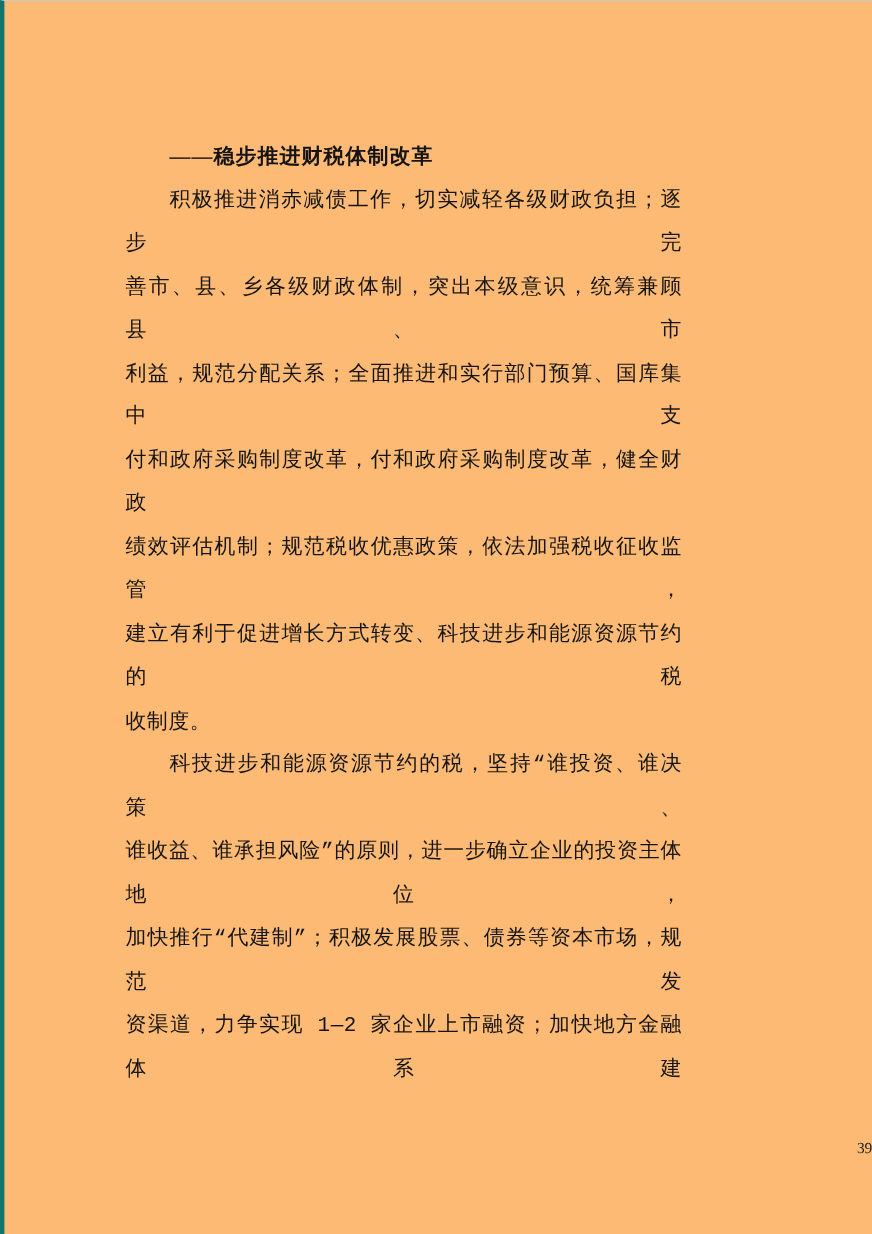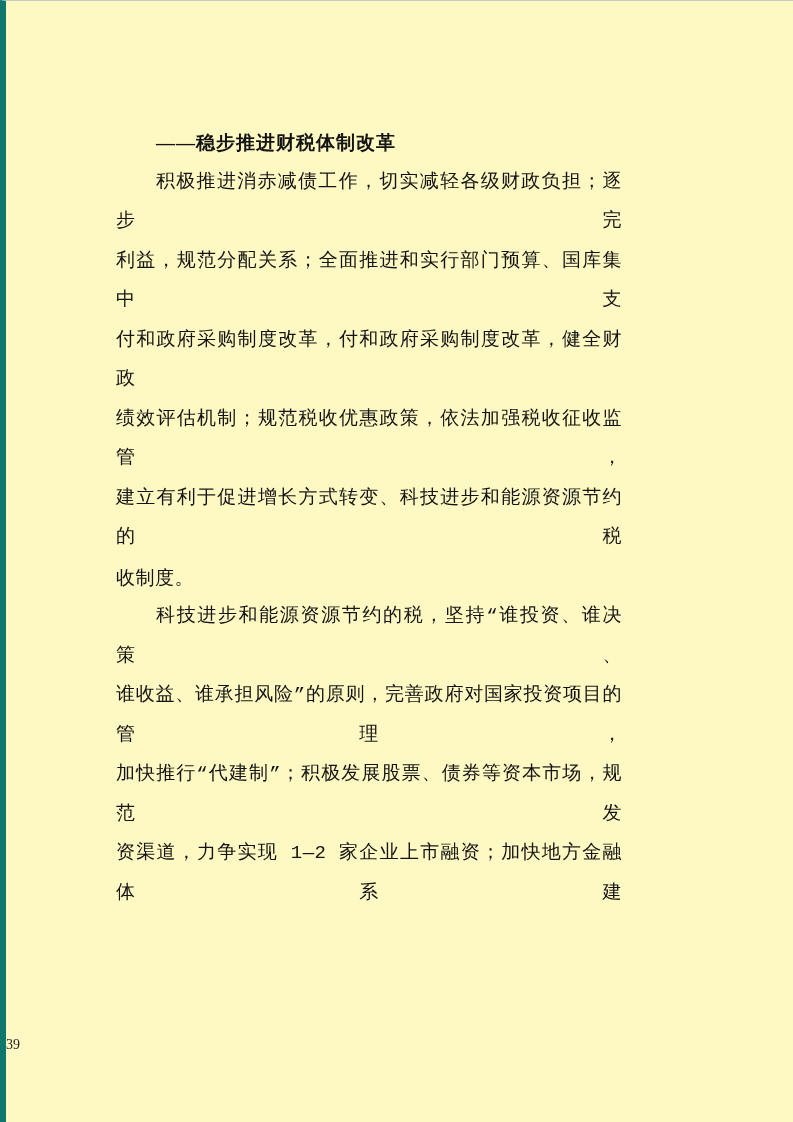--- a/index.html
+++ b/index.html
@@ -4,24 +4,24 @@
 <style>
   html, body {
     margin: 0;
     padding: 0;
     background: #ffffff;
   }
   .page {
     position: relative;
     width: 793px;
     height: 1122px;
-    background: #fef9c3;
+    background: #fdba74;
     box-sizing: border-box;
     border-top: 1px solid #c9c9c9;
-    border-left: 6px solid #0f766e;
+    border-left: 4px solid #0f766e;
     overflow: hidden;
     font-family: "Liberation Serif", "DejaVu Serif", serif;
     color: #141414;
   }
   .content {
     position: absolute;
     left: 110px;
     top: 122px;
     width: 506px;
     font-size: 19px;
@@ -45,38 +45,39 @@
   }
   .line.heading {
     font-weight: bold;
     letter-spacing: 1px;
   }
   .page-number {
     position: absolute;
     top: 1034px;
     left: 0;
     width: 100%;
-    text-align: left;
+    text-align: right;
     font-size: 14px;
     line-height: 20px;
     color: #222222;
     font-family: "Liberation Serif", "DejaVu Serif", serif;
   }
 </style>
 </head>
 <body>
 
 <div class="page">
   <div class="content">
       <div class="line heading indent">——稳步推进财税体制改革</div>
       <div class="line indent stretch">积极推进消赤减债工作，切实减轻各级财政负担；逐步完</div>
+      <div class="line stretch">善市、县、乡各级财政体制，突出本级意识，统筹兼顾县、市</div>
       <div class="line stretch">利益，规范分配关系；全面推进和实行部门预算、国库集中支</div>
       <div class="line stretch">付和政府采购制度改革，付和政府采购制度改革，健全财政</div>
       <div class="line stretch">绩效评估机制；规范税收优惠政策，依法加强税收征收监管，</div>
       <div class="line stretch">建立有利于促进增长方式转变、科技进步和能源资源节约的税</div>
       <div class="line wrap">收制度。</div>
       <div class="line indent stretch">科技进步和能源资源节约的税，坚持“谁投资、谁决策、</div>
-      <div class="line stretch">谁收益、谁承担风险”的原则，完善政府对国家投资项目的管理，</div>
+      <div class="line stretch">谁收益、谁承担风险”的原则，进一步确立企业的投资主体地位，</div>
       <div class="line stretch">加快推行“代建制”；积极发展股票、债券等资本市场，规范发</div>
       <div class="line stretch">资渠道，力争实现 1—2 家企业上市融资；加快地方金融体系建</div>
     </div>
   <div class="page-number">39</div>
 </div>
 
 </body></html>

